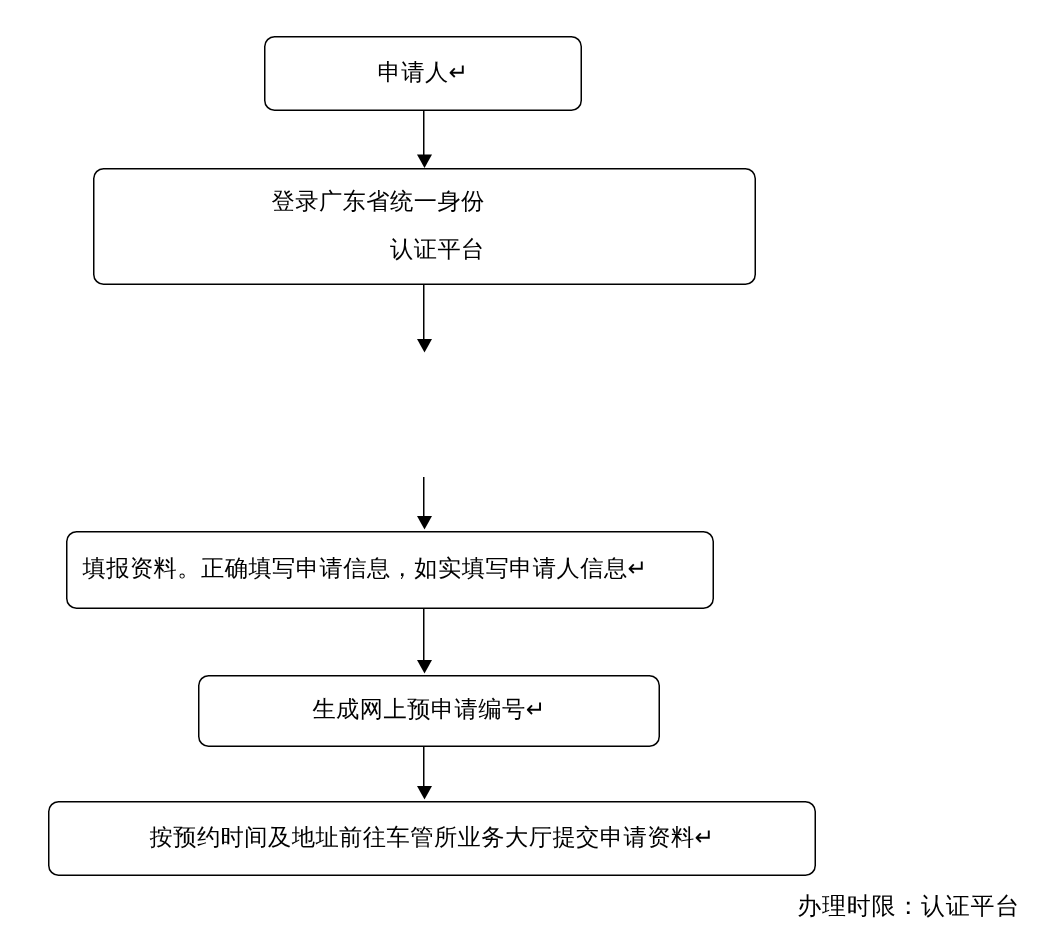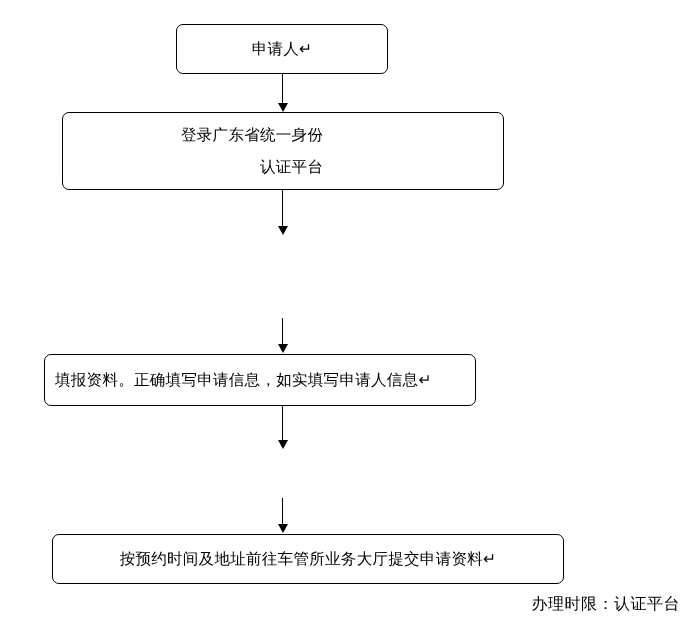--- a/index.html
+++ b/index.html
@@ -73,21 +73,21 @@
     justify-content: flex-start;
     text-align: left;
   }
   #node-number {
     left: 132px;
     top: 450px;
     width: 308px;
     height: 48px;
   }
   #node-submit {
-    left: 52px;
+    left: 32px;
     top: 534px;
     width: 512px;
     height: 50px;
     padding: 0 18px;
   }
   
   .arrow {
     position: absolute;
     width: 0;
   }
@@ -164,20 +164,23 @@
 
   <div class="node" id="node-fill">
     <span class="node-text">填报资料。正确填写申请信息，如实填写申请人信息↵</span>
   </div>
 
   <div class="arrow" id="arrow-4">
     <span class="shaft"></span>
     <span class="head"></span>
   </div>
 
+  <div class="node" id="node-number">
+    <span class="node-text">生成网上预申请编号↵</span>
+  </div>
 
   <div class="arrow" id="arrow-5">
     <span class="shaft"></span>
     <span class="head"></span>
   </div>
 
   <div class="node" id="node-submit">
     <span class="node-text">按预约时间及地址前往车管所业务大厅提交申请资料↵</span>
   </div>
 

